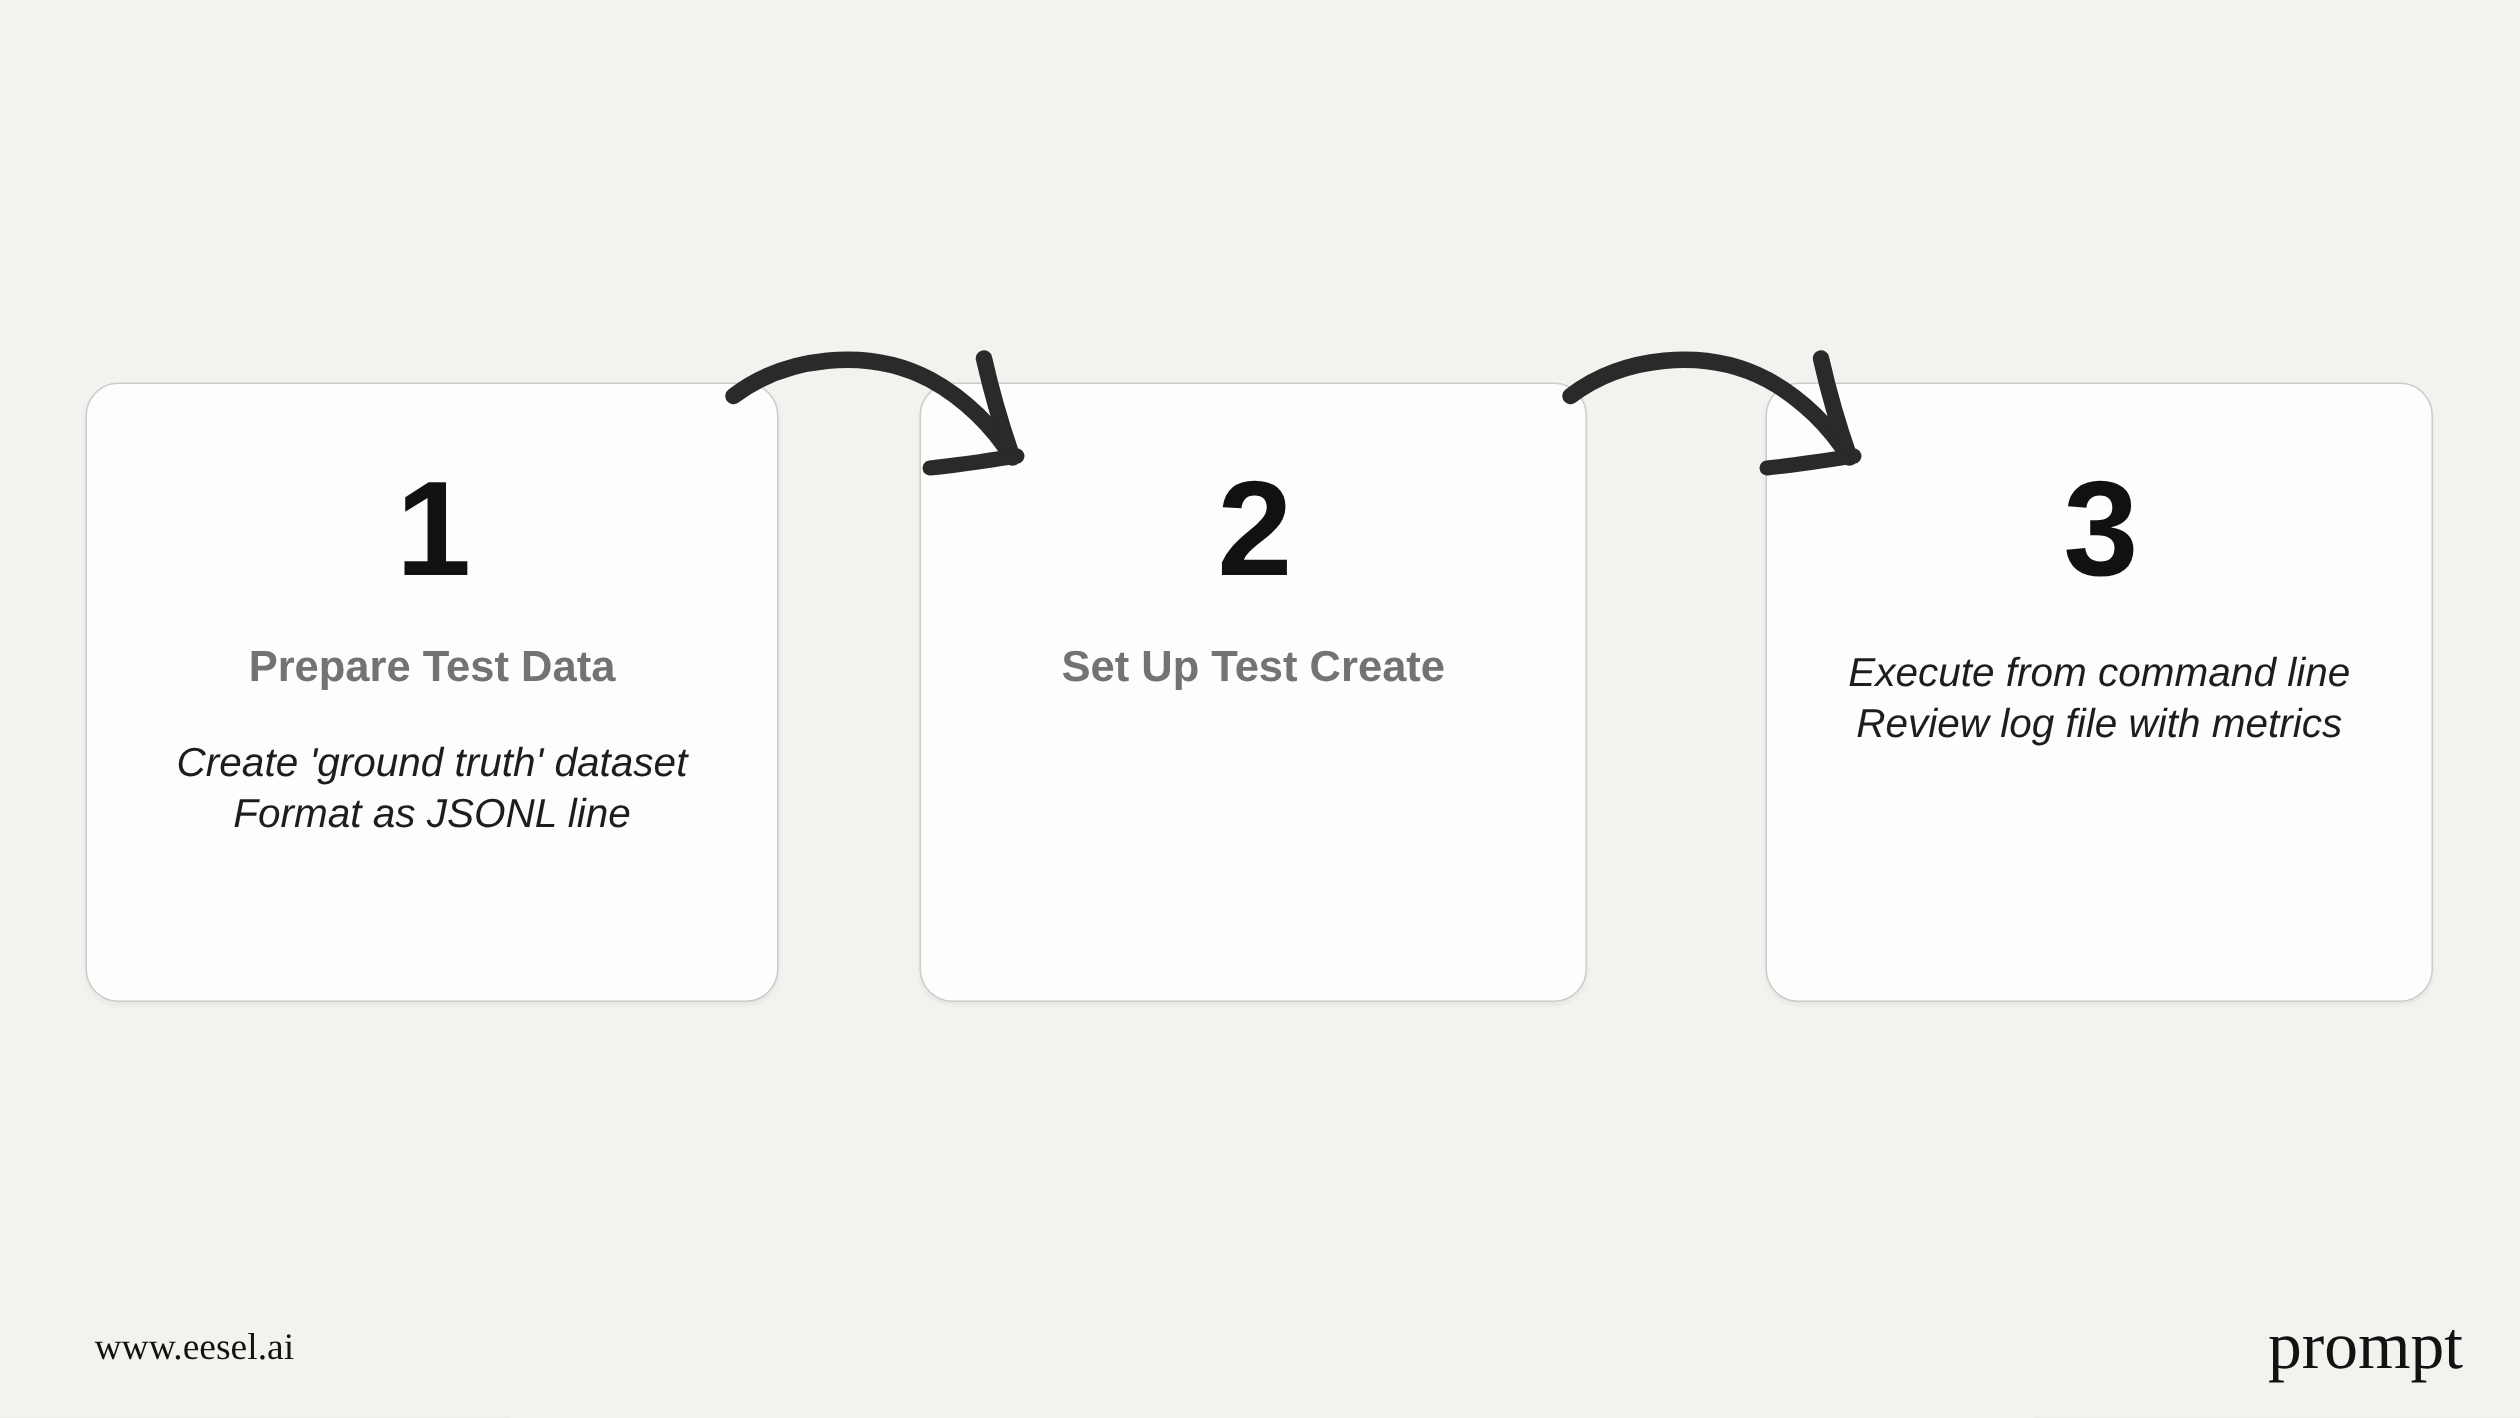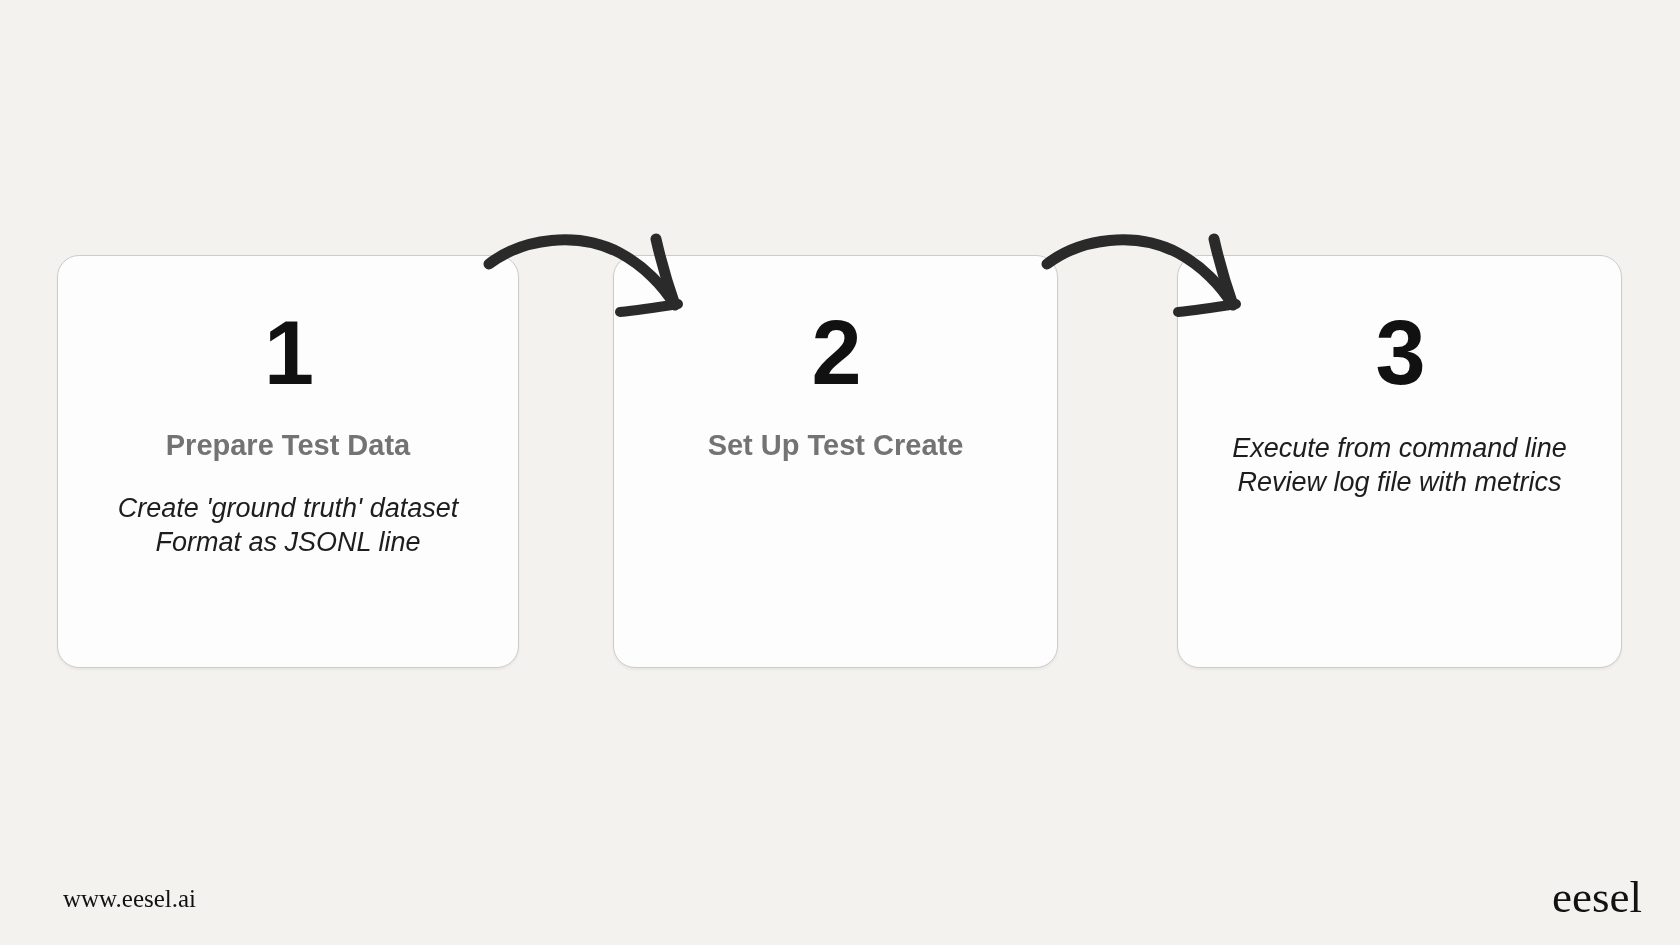--- a/index.html
+++ b/index.html
@@ -110,15 +110,15 @@
       <path d="M 620 312 C 640 310 659 307 678 304" stroke-width="10"></path>
     </g>
     <g stroke-width="11" stroke="#2a2a2a">
       <path d="M 1047 264 C 1081 238 1136 231 1178 253 C 1202 266 1221 286 1232 304"></path>
       <path d="M 1214 239 C 1219 261 1227 288 1233 305"></path>
       <path d="M 1178 312 C 1198 310 1217 307 1236 304" stroke-width="10"></path>
     </g>
   </svg>
 
   <div class="site-url">www.eesel.ai</div>
-  <div class="brand-logo">eesel</div>
+  <div class="brand-logo">prompt</div>
 
 </div>
 
 </body></html>

